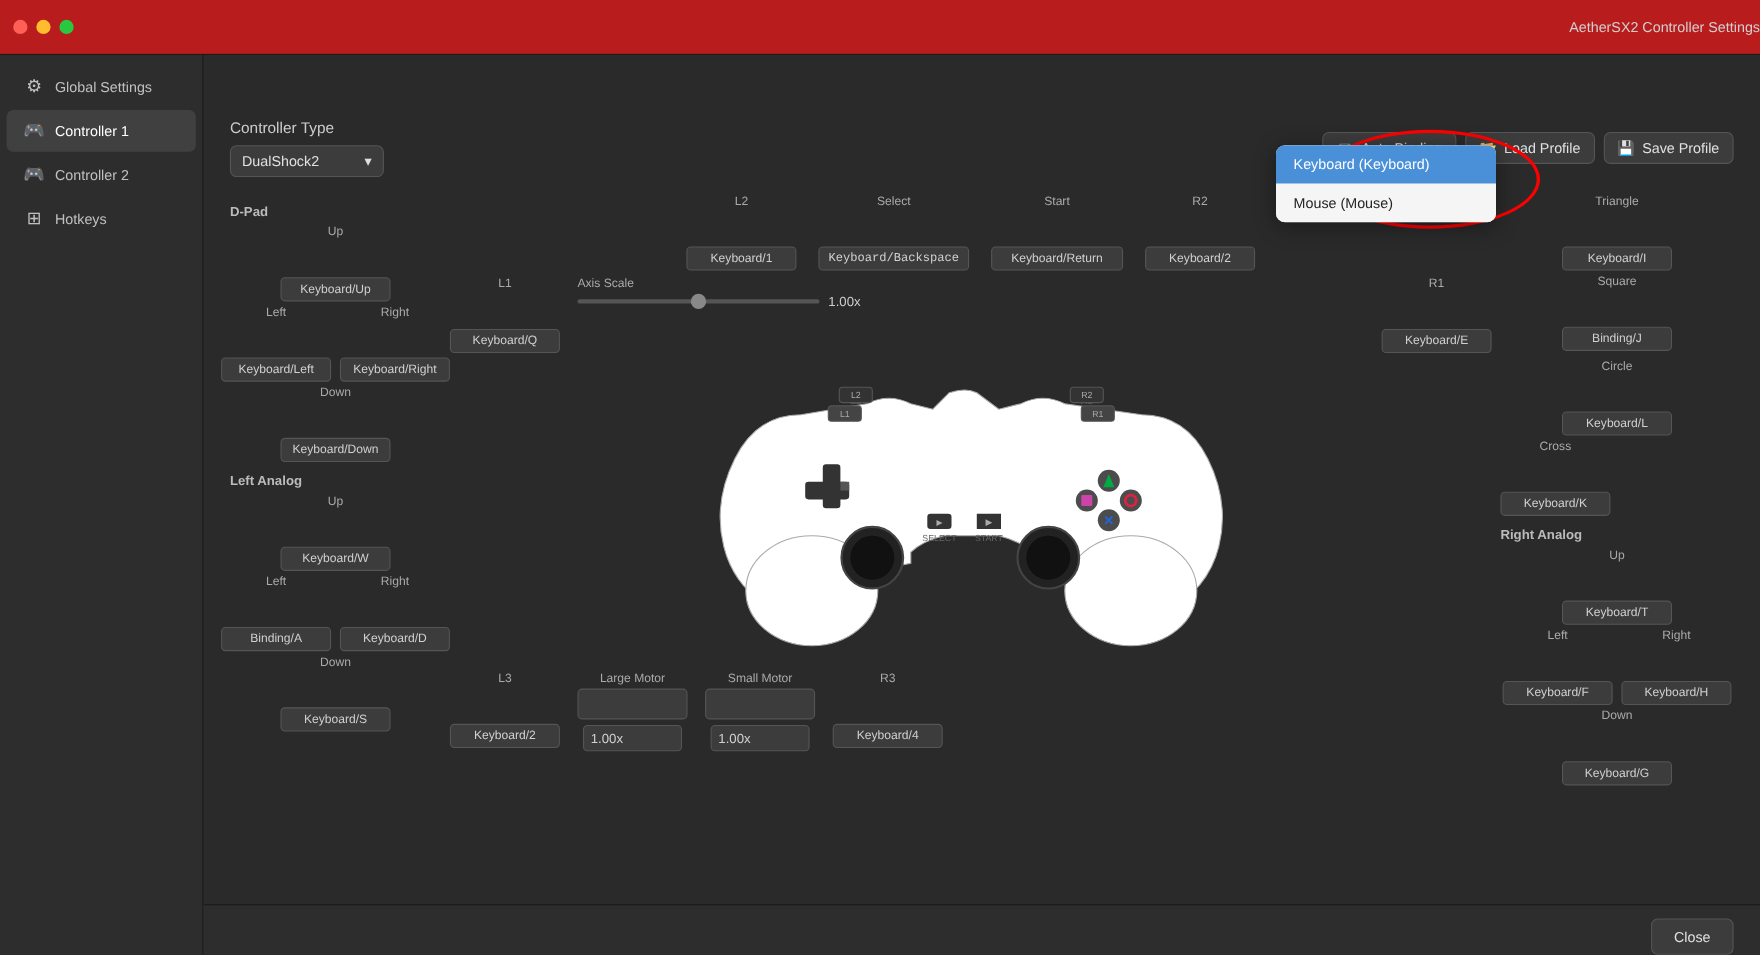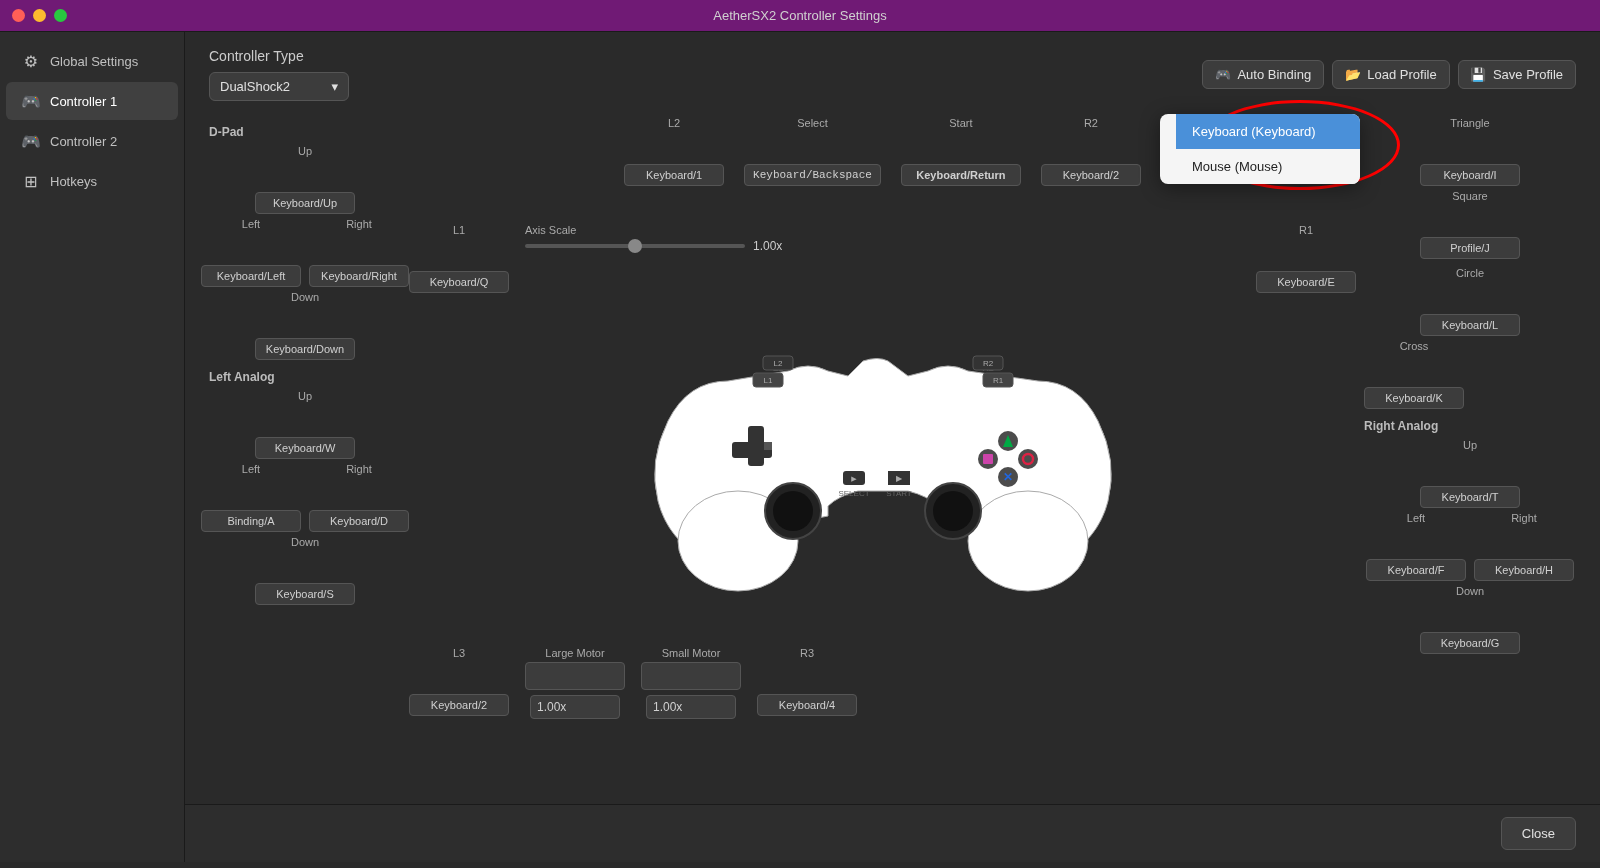--- a/index.html
+++ b/index.html
@@ -8,25 +8,25 @@
       font-family: -apple-system, BlinkMacSystemFont, 'Segoe UI', sans-serif;
       color: #e0e0e0;
       width: 1600px;
       height: 868px;
       overflow: hidden;
       position: relative;
     }
 
     
     .title-bar {
-      background: #701a75;
-      height: 32px;
-      display: flex;
-      align-items: center;
-      justify-content: center;
+      background: #b91c1c;
+      height: 50px;
+      display: flex;
+      align-items: center;
+      justify-content: flex-end;
       position: relative;
       border-bottom: 1px solid #1a1a1a;
     }
     .title-bar-buttons {
       position: absolute;
       left: 12px;
       display: flex;
       gap: 8px;
     }
     .tb-btn {
@@ -83,20 +83,21 @@
       overflow-y: auto;
       position: relative;
     }
 
     
     .top-bar {
       display: flex;
       align-items: center;
       justify-content: space-between;
       margin-bottom: 16px;
+      margin-top: 42px;
     }
     .controller-type-label {
       font-size: 14px;
       color: #ccc;
       margin-bottom: 8px;
     }
     .controller-select {
       background: #3c3c3c;
       border: 1px solid #555;
       color: #e0e0e0;
@@ -175,21 +176,20 @@
     .dropdown-popup {
       position: absolute;
       top: 82px;
       right: 240px;
       background: #f5f5f5;
       border-radius: 8px;
       box-shadow: 0 4px 20px rgba(0,0,0,0.4);
       z-index: 100;
       min-width: 200px;
       overflow: hidden;
-      padding-left: 16px;
     }
     .dropdown-item {
       padding: 10px 16px;
       font-size: 13px;
       color: #222;
       cursor: pointer;
       background: #f5f5f5;
     }
     .dropdown-item.selected { background: #4a90d9; color: white; }
 
@@ -274,21 +274,20 @@
     .right-col {
       width: 220px;
       flex-shrink: 0;
       padding-left: 8px;
     }
     .center-col {
       flex: 1;
       display: flex;
       flex-direction: column;
       align-items: center;
-      gap: 32px;
     }
     .lr-label {
       font-size: 11px;
       color: #aaa;
     }
   </style>
 </head>
 <body>
 
 <div class="title-bar">
@@ -407,21 +406,21 @@
             <div class="col-item">
               <div class="lr-label">L2</div>
               <button class="mapping-btn">Keyboard/1</button>
             </div>
             <div class="col-item">
               <div class="lr-label">Select</div>
               <button class="mapping-btn" style="min-width:120px;font-family:Liberation Mono, monospace;">Keyboard/Backspace</button>
             </div>
             <div class="col-item">
               <div class="lr-label">Start</div>
-              <button class="mapping-btn" style="min-width:120px;font-weight:bold;">Keyboard/Return</button>
+              <button class="mapping-btn" style="min-width:120px;">Keyboard/Return</button>
             </div>
             <div class="col-item">
               <div class="lr-label">R2</div>
               <button class="mapping-btn">Keyboard/2</button>
             </div>
           </div>
 
           <div style="display:flex; gap:16px; margin-bottom:6px; align-items:flex-start; width:100%;">
             <div class="col-item">
               <div class="lr-label">L1</div>
@@ -534,21 +533,21 @@
             <div style="display:flex; align-items:center; justify-content:center; margin-bottom:4px;">
               <div class="col-item">
                 <div class="lr-label">Triangle</div>
                 <button class="mapping-btn">Keyboard/I</button>
               </div>
             </div>
 
             <div style="display:flex; gap:8px; margin-bottom:4px;flex-direction:column;">
               <div class="col-item">
                 <div class="lr-label">Square</div>
-                <button class="mapping-btn">Profile/J</button>
+                <button class="mapping-btn">Binding/J</button>
               </div>
               <div class="col-item">
                 <div class="lr-label">Circle</div>
                 <button class="mapping-btn">Keyboard/L</button>
               </div>
             </div>
 
             <div style="display:flex; align-items:center; justify-content:flex-start; margin-bottom:4px;">
               <div class="col-item">
                 <div class="lr-label">Cross</div>

